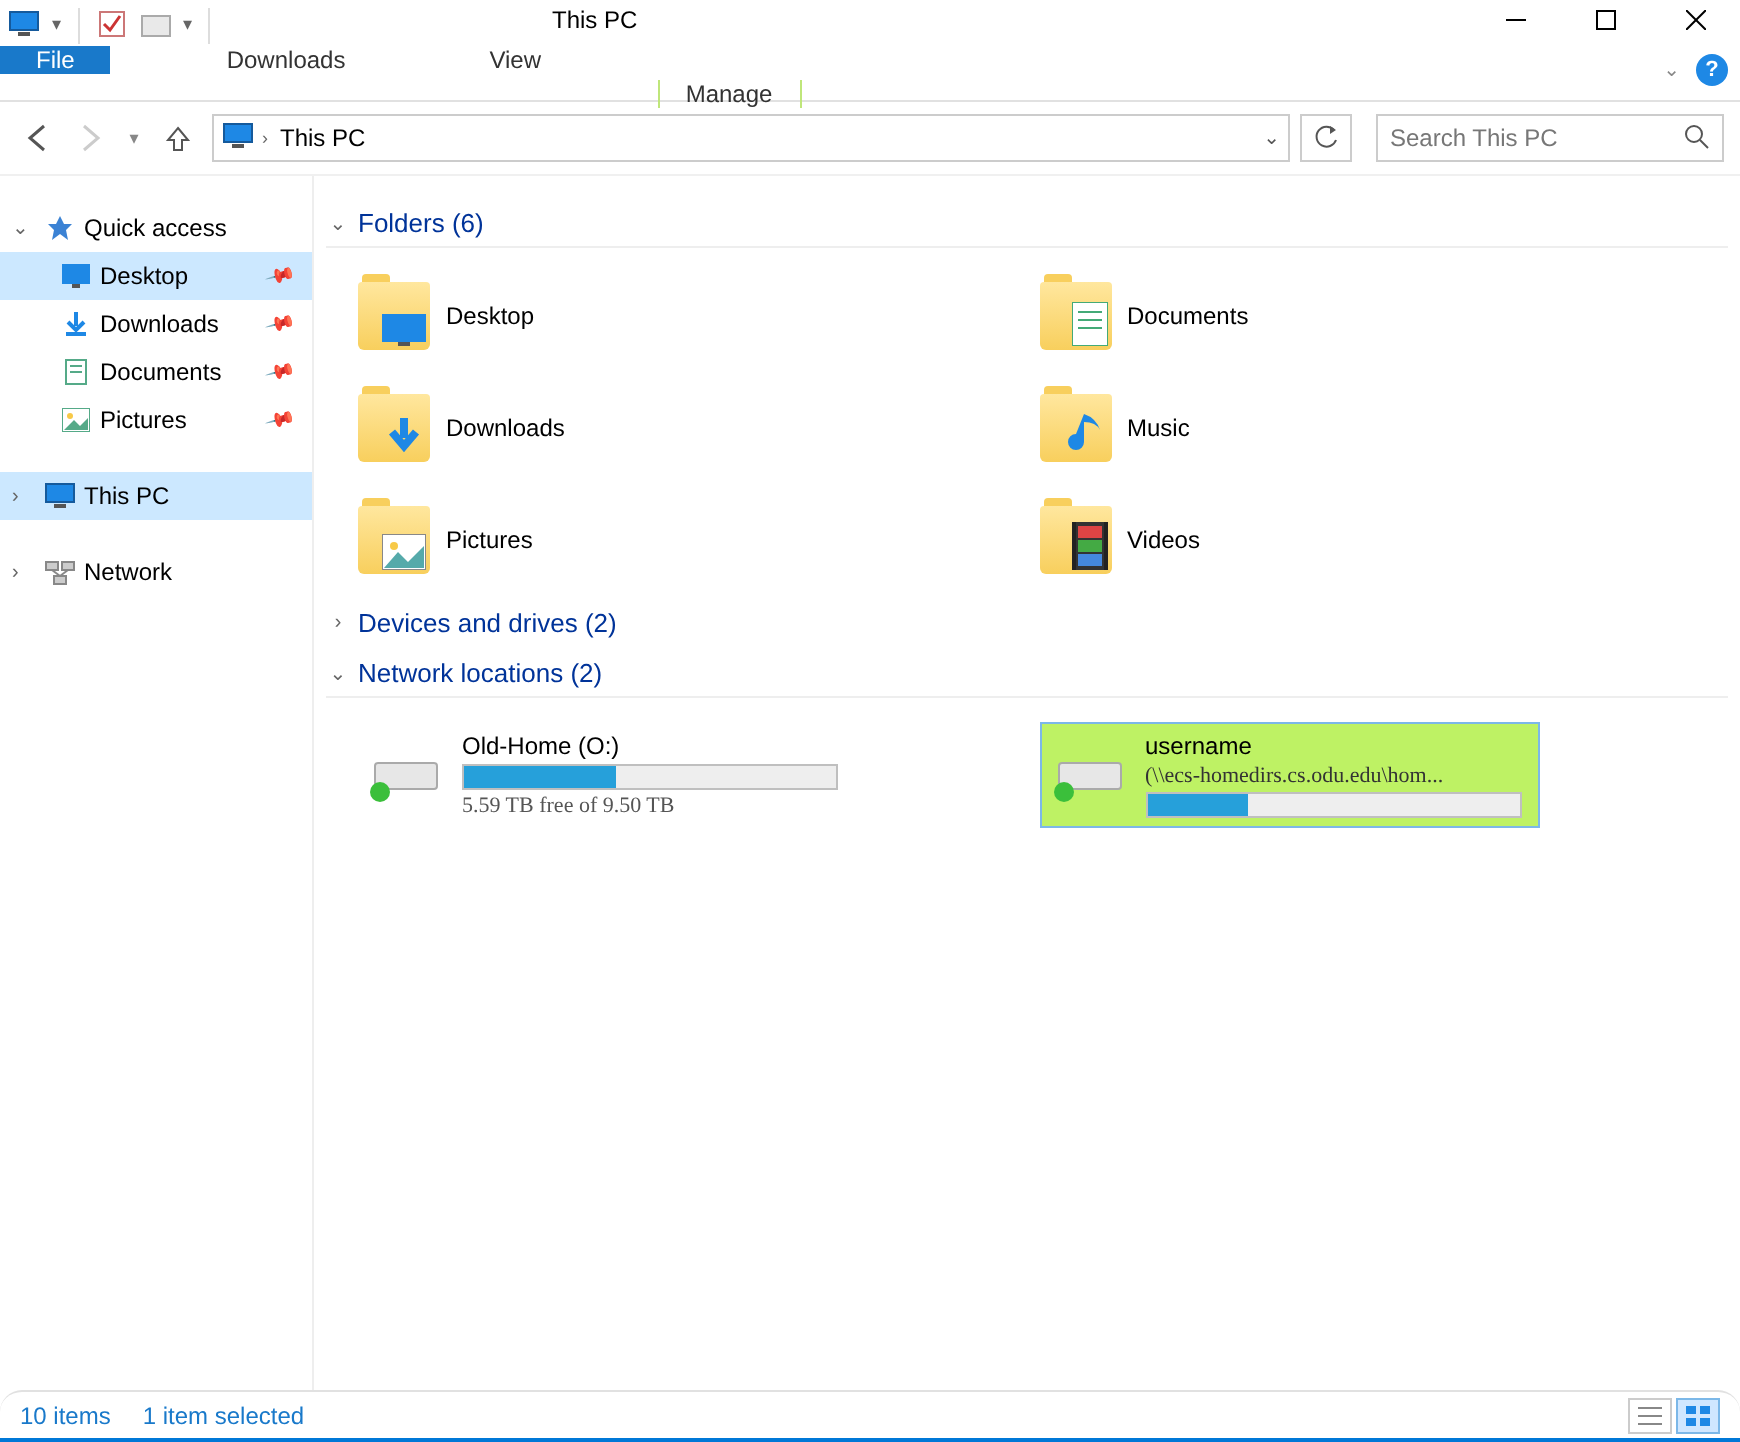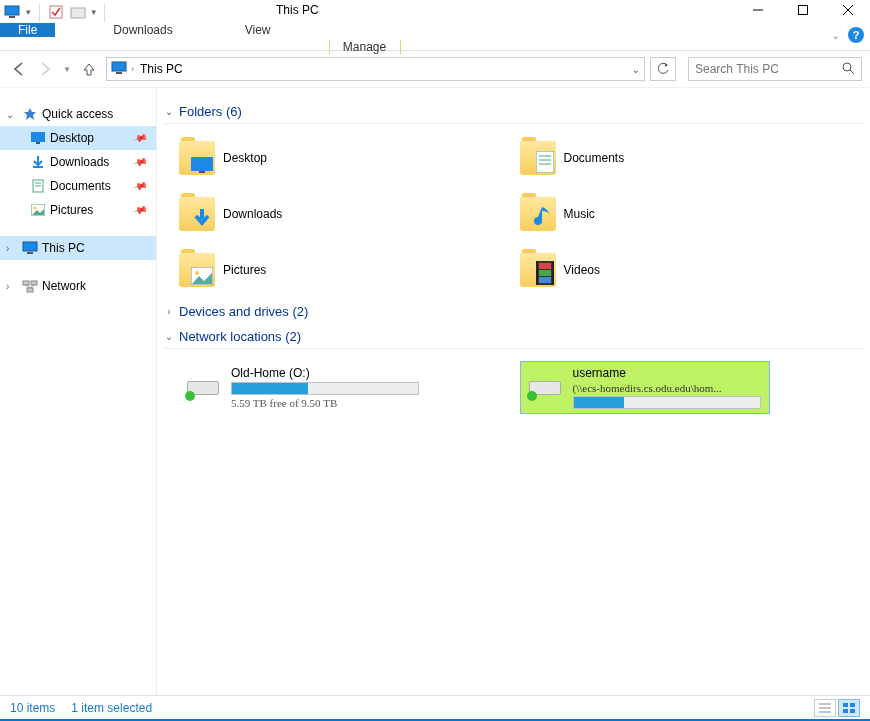--- a/index.html
+++ b/index.html
@@ -189,20 +189,21 @@
   
   .statusbar {
     height: 24px;
     border-top: 1px solid #e1e1e1;
     display:flex;
     align-items:center;
     padding: 0 10px;
     font-size:12px;
     color: #1979ca;
     gap: 16px;
+    border-radius: 11px;
   }
   .statusbar .views { margin-left:auto; display:flex; gap:2px;}
   .view-btn { width:22px;height:18px;border:1px solid #ccc; display:flex;align-items:center;justify-content:center;}
   .view-btn.active{ background:#d0e7ff; border-color:#7cb8e8;}
 </style>
 </head>
 <body>
 
 <div class="titlebar">
   <div class="qat">

